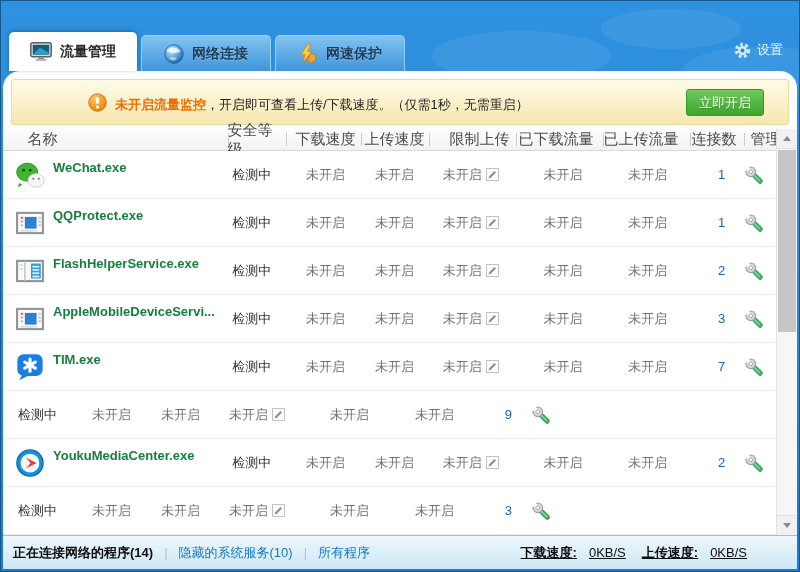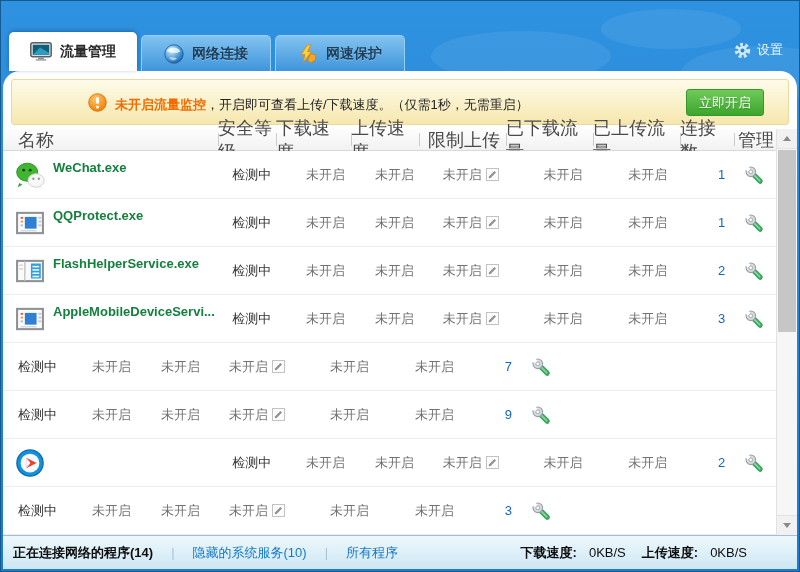--- a/index.html
+++ b/index.html
@@ -21,21 +21,21 @@
   .settings{position:absolute;right:16px;top:40px;display:flex;align-items:center;gap:6px;color:#eef8ff;font-size:13px;cursor:pointer;}
   
   .body{position:absolute;left:2px;right:2px;top:70px;bottom:2px;background:#fff;border-radius:17px;}
   
   .banner{position:absolute;left:8px;right:8px;top:8px;height:46px;background:linear-gradient(#fefbe9,#f6e7ae);border:1px solid #ecd9a0;border-radius:3px;}
   .banner-warn{position:absolute;left:76px;top:13px;display:flex;}
   .banner-text{position:absolute;left:103px;top:16px;font-size:13px;color:#222;white-space:nowrap;}
   .banner-highlight{color:#f26c00;font-weight:bold;}
   .banner-btn{position:absolute;right:24px;top:9px;width:78px;height:27px;background:linear-gradient(#6fca5b,#3da52c);border:1px solid #35982a;border-radius:3px;color:#fff;font-size:13px;display:flex;align-items:center;justify-content:center;cursor:pointer;text-shadow:0 1px 1px rgba(0,60,0,.3);}
   
-  .thead{position:absolute;left:0;right:0;top:58px;height:22px;background:linear-gradient(#fdfdfd,#f2f2f2);border-bottom:1px solid #d9d9d9;display:flex;color:#4a4a4a;font-size:18px;}
+  .thead{position:absolute;left:0;right:0;top:58px;height:22px;background:linear-gradient(#fdfdfd,#f2f2f2);border-bottom:1px solid #d9d9d9;display:flex;color:#4a4a4a;font-size:15px;justify-content:center;}
   .th{display:flex;align-items:center;position:relative;}
   .th:not(:first-child)::before{content:"";position:absolute;left:0;top:4px;height:13px;width:1px;background:#ccc;}
   .c-name{width:215px;padding-left:15px;justify-content:flex-start;}
   .c-sec{width:58px;justify-content:flex-end;padding-right:4px;}
   .c-down{width:75px;justify-content:flex-end;padding-right:5px;}
   .c-up{width:68px;justify-content:flex-end;padding-right:4px;}
   .c-limit{width:87px;justify-content:flex-end;padding-right:6px;}
   .c-dl{width:87px;justify-content:flex-end;padding-right:9px;}
   .c-ul{width:87px;justify-content:flex-end;padding-right:11px;}
   .c-conn{width:54px;justify-content:flex-end;padding-right:7px;}
@@ -54,25 +54,25 @@
   
   .scrollbar{position:absolute;right:0;top:58px;bottom:34px;width:21px;background:#f6f6f6;border-left:1px solid #e2e2e2;}
   .sb-btn{position:absolute;left:0;right:0;height:20px;background:#f1f1f1;display:flex;align-items:center;justify-content:center;cursor:pointer;}
   .sb-up{top:0;border-bottom:1px solid #e2e2e2;}
   .sb-down{bottom:0;border-top:1px solid #e2e2e2;}
   .arr-up{width:0;height:0;border-left:4px solid transparent;border-right:4px solid transparent;border-bottom:5px solid#8a8a8a;}
   .arr-down{width:0;height:0;border-left:4px solid transparent;border-right:4px solid transparent;border-top:5px solid #8a8a8a;}
   .sb-thumb{position:absolute;left:1px;right:1px;top:21px;height:182px;background:#c6c6c6;cursor:pointer;}
   
   .statusbar{position:absolute;left:0;right:0;bottom:0;height:34px;background:linear-gradient(#eef8fc,#cde7f4);border-top:1px solid #96c4da;display:flex;align-items:center;font-size:13px;}
-  .sb-left{display:flex;align-items:center;margin-left:10px;gap:18px;}
+  .sb-left{display:flex;align-items:center;margin-left:10px;gap:11px;}
   .sb-strong{font-weight:bold;color:#0e0e0e;}
   .sb-link{color:#1779c4;cursor:pointer;}
   .sb-sep{color:#a9c4d2;}
-  .sb-right{margin-left:auto;margin-right:50px;display:flex;align-items:center;color:#0e0e0e;}
+  .sb-right{margin-left:auto;margin-right:50px;display:flex;align-items:center;color:#0e0e0e;text-decoration:underline;}
   .spd-label{font-weight:bold;}
   .spd-val{margin-left:12px;}
   .spd-label.up{margin-left:16px;}
 </style>
 </head>
 <body>
 
 <div class="window">
   <div class="cloud" style="left:430px;top:30px;width:180px;height:50px;"></div>
   <div class="cloud" style="left:600px;top:8px;width:140px;height:40px;"></div>
@@ -320,20 +320,34 @@
                 <line x1="9" y1="9" x2="16.2" y2="16.2" stroke="#3fa45f" stroke-width="5.2" stroke-linecap="round"></line>
                 <line x1="9.6" y1="9.6" x2="15.8" y2="15.8" stroke="#8bd8a4" stroke-width="1.6" stroke-linecap="round"></line>
                 <circle cx="6.8" cy="6.8" r="4.8" fill="#d7dbdf" stroke="#999fa5" stroke-width="1.1"></circle>
                 <circle cx="6.8" cy="6.8" r="1.9" fill="#f6f7f8" stroke="#999fa5" stroke-width="0.8"></circle>
                 <rect x="0.8" y="1.4" width="5" height="4" transform="rotate(45 3.3 3.4)" fill="#ffffff"></rect>
               </svg>
             </span>
           </div>
         </div>
         <div class="row">
+          <div class="cell c-name">
+            <span class="name-icon">
+              <svg width="30" height="30" viewBox="0 0 32 32">
+                <path d="M8.5 23 l-4 7 8.5 -4.2 z" fill="#1a7fe4"></path>
+                <rect x="2.5" y="2.5" width="27" height="23" rx="6.5" fill="#1a7fe4"></rect>
+                <g stroke="#ffffff" stroke-width="3.4" stroke-linecap="round">
+                  <line x1="16" y1="7.5" x2="16" y2="20.5"></line>
+                  <line x1="10.4" y1="10.75" x2="21.6" y2="17.25"></line>
+                  <line x1="21.6" y1="10.75" x2="10.4" y2="17.25"></line>
+                </g>
+              </svg>
+            </span>
+            <span class="name-text">TIM.exe</span>
+          </div>
           <div class="cell c-sec val-dark">检测中</div>
           <div class="cell c-down val-gray">未开启</div>
           <div class="cell c-up val-gray">未开启</div>
           <div class="cell c-limit val-gray">未开启<span class="pencil">
               <svg width="13" height="13" viewBox="0 0 13 13">
                 <rect x="0.5" y="0.5" width="12" height="12" fill="#fcfcfc" stroke="#c2c2c2"></rect>
                 <path d="M3 8.4 L8.4 3 L10 4.6 L4.6 10 L2.8 10.3 Z" fill="#8f8f8f"></path>
               </svg>
             </span></div>
           <div class="cell c-dl val-gray">未开启</div>
@@ -379,20 +393,21 @@
         <div class="row">
           <div class="cell c-name">
             <span class="name-icon">
               <svg width="30" height="30" viewBox="0 0 32 32">
                 <circle cx="16" cy="16" r="14" fill="#1590dc" stroke="#0c6cae" stroke-width="1.4"></circle>
                 <circle cx="16" cy="16" r="10" fill="#f3fafe"></circle>
                 <path d="M12 10.5 L23 16 L12 21.5 Z" fill="#e8402f"></path>
                 <path d="M12 10.5 L16.5 16 L12 21.5 Z" fill="#ffffff"></path>
               </svg>
             </span>
+            <span class="name-text">YoukuMediaCenter.exe</span>
           </div>
           <div class="cell c-sec val-dark">检测中</div>
           <div class="cell c-down val-gray">未开启</div>
           <div class="cell c-up val-gray">未开启</div>
           <div class="cell c-limit val-gray">未开启<span class="pencil">
               <svg width="13" height="13" viewBox="0 0 13 13">
                 <rect x="0.5" y="0.5" width="12" height="12" fill="#fcfcfc" stroke="#c2c2c2"></rect>
                 <path d="M3 8.4 L8.4 3 L10 4.6 L4.6 10 L2.8 10.3 Z" fill="#8f8f8f"></path>
               </svg>
             </span></div>

